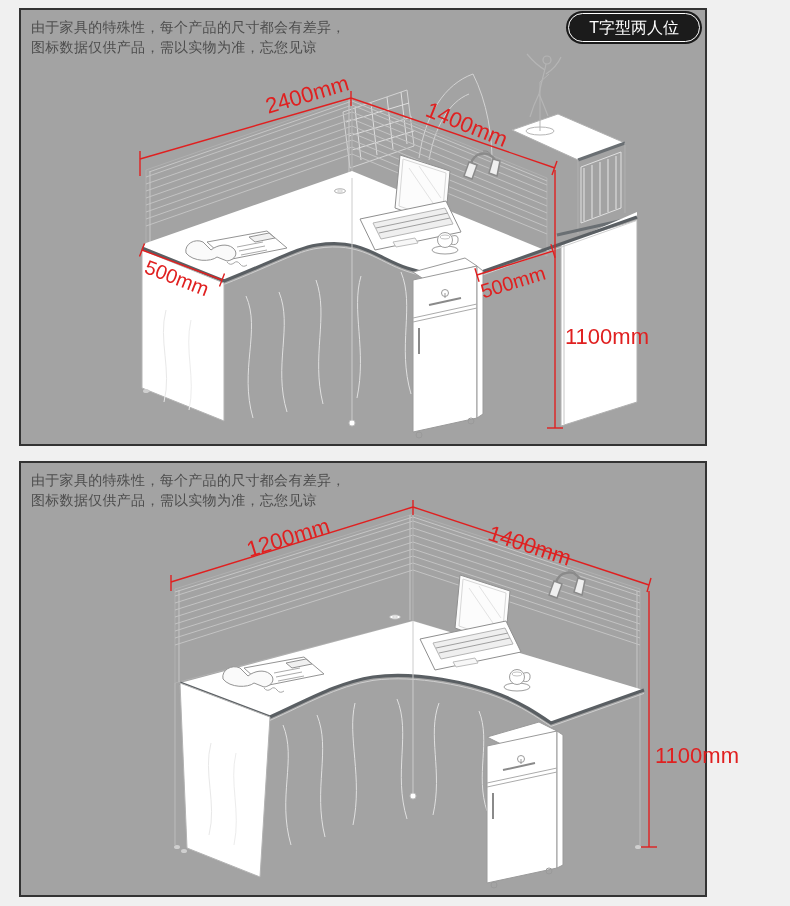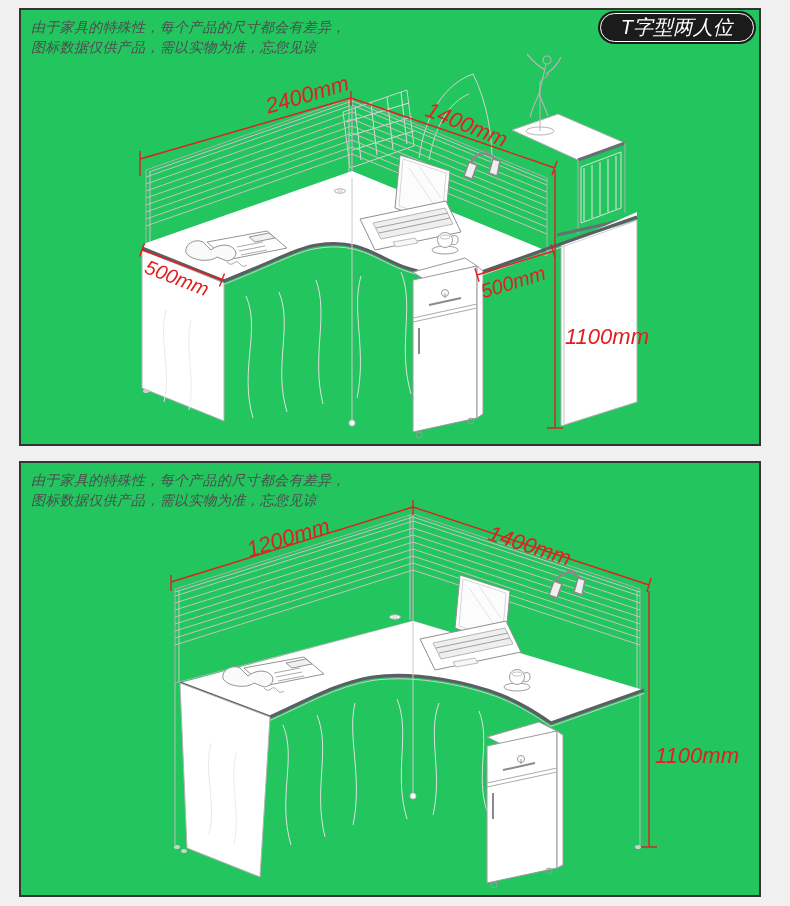--- a/index.html
+++ b/index.html
@@ -3,39 +3,38 @@
 <meta charset="utf-8">
 <style>
   html,body{margin:0;padding:0;}
   body{
     width:790px;height:906px;
     background:#f0f0f0;
     font-family:"Liberation Sans","DejaVu Sans",sans-serif;
     position:relative;overflow:hidden;
   }
   .panel{
-    position:absolute;left:19px;width:742px;
-    background:#22c55e;border:2px solid #333333;
+    position:absolute;left:19px;width:688px;
+    background:#a3a3a3;border:2px solid #333333;
     box-sizing:border-box;
-    font-style:italic;
   }
   .panel.p1{top:8px;height:438px;}
   .panel.p2{top:461px;height:436px;}
   .disclaimer{
     position:absolute;left:10px;top:7px;z-index:3;
     font-size:14px;line-height:20px;color:#4d4d4d;
     letter-spacing:.3px;
   }
   .badge{
     position:absolute;top:1px;right:3px;z-index:3;
     background:#1b1b1b;border-radius:18px;padding:2px;
   }
   .badge-core{
     display:block;border:1px solid #ffffff;border-radius:15px;
-    padding:1px 20px;color:#ffffff;font-size:20px;line-height:25px;
+    padding:1px 20px;color:#ffffff;font-size:16px;line-height:25px;
     white-space:nowrap;
   }
   svg.drawing{position:absolute;left:0;top:0;z-index:1;}
   .dim-text{fill:#e02020;font-size:22px;font-family:"Liberation Sans","DejaVu Sans",sans-serif;}
   .dim-text.small{font-size:20px;}
 </style>
 </head>
 <body>
 
 <section class="panel p1">

